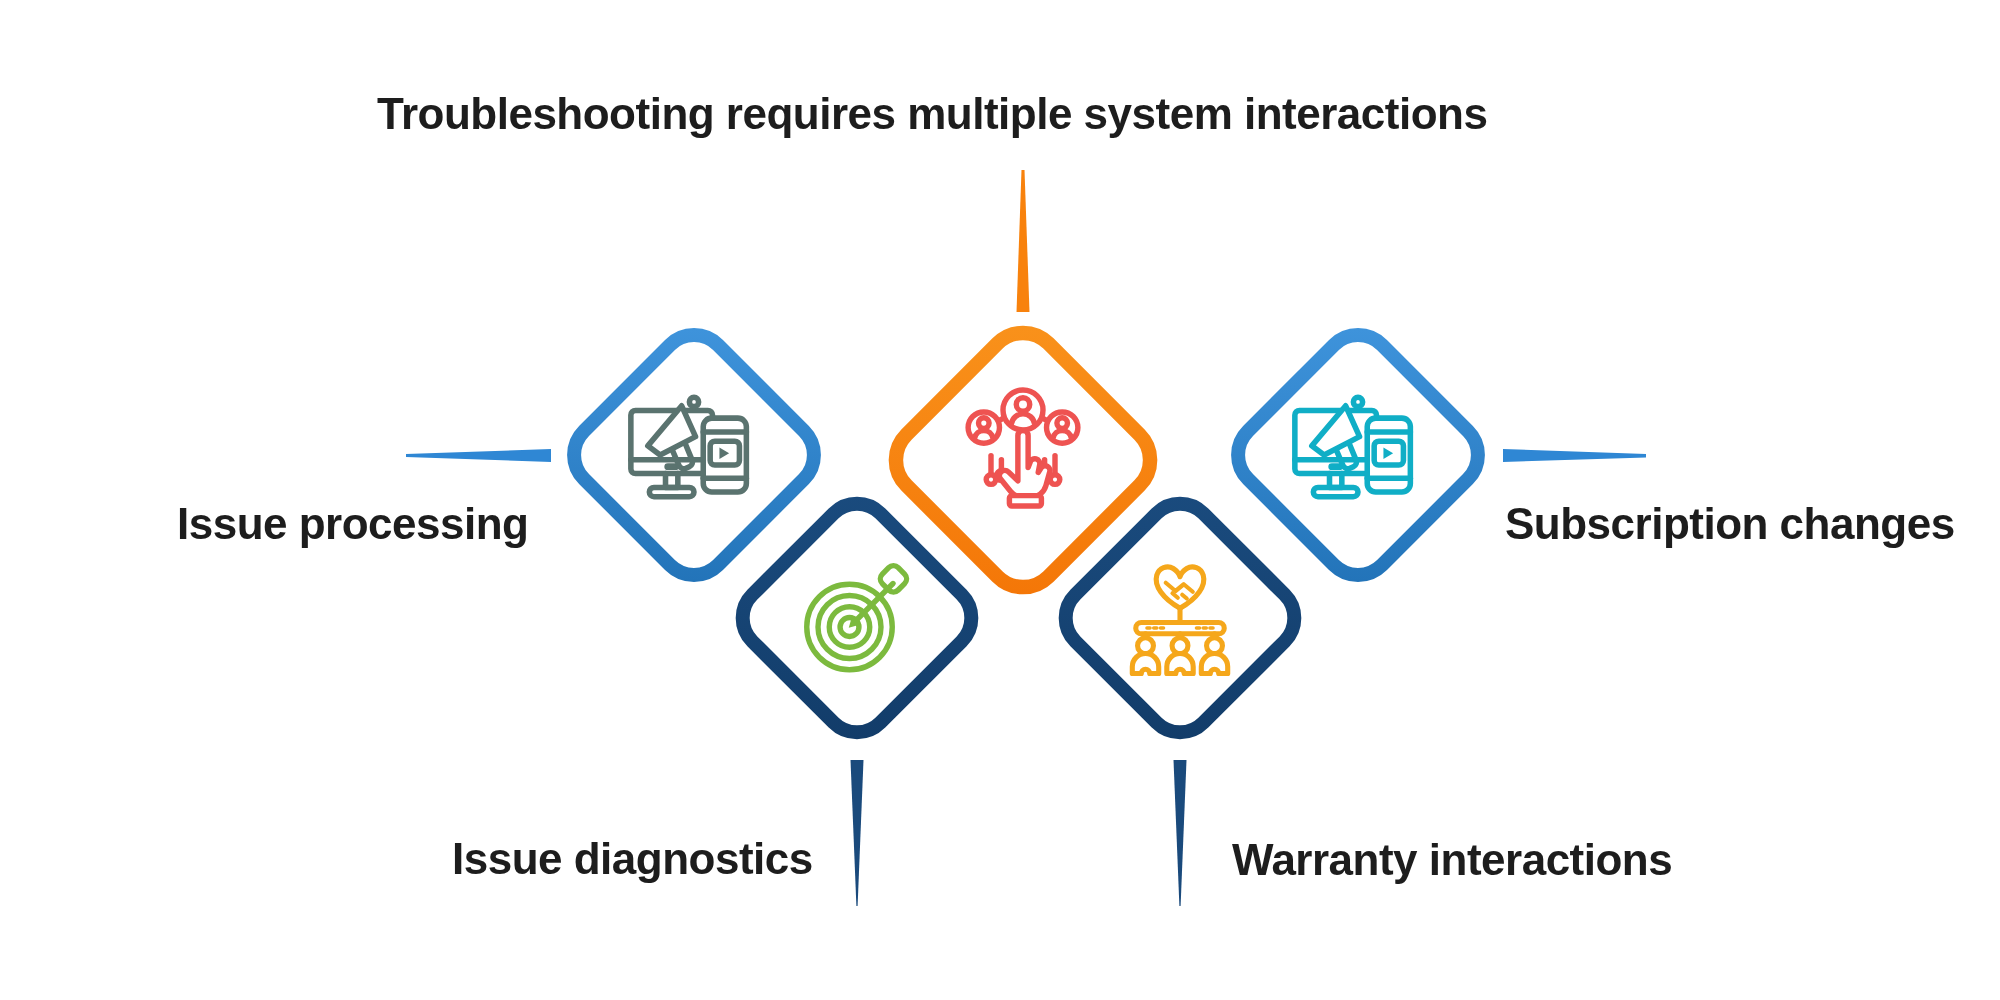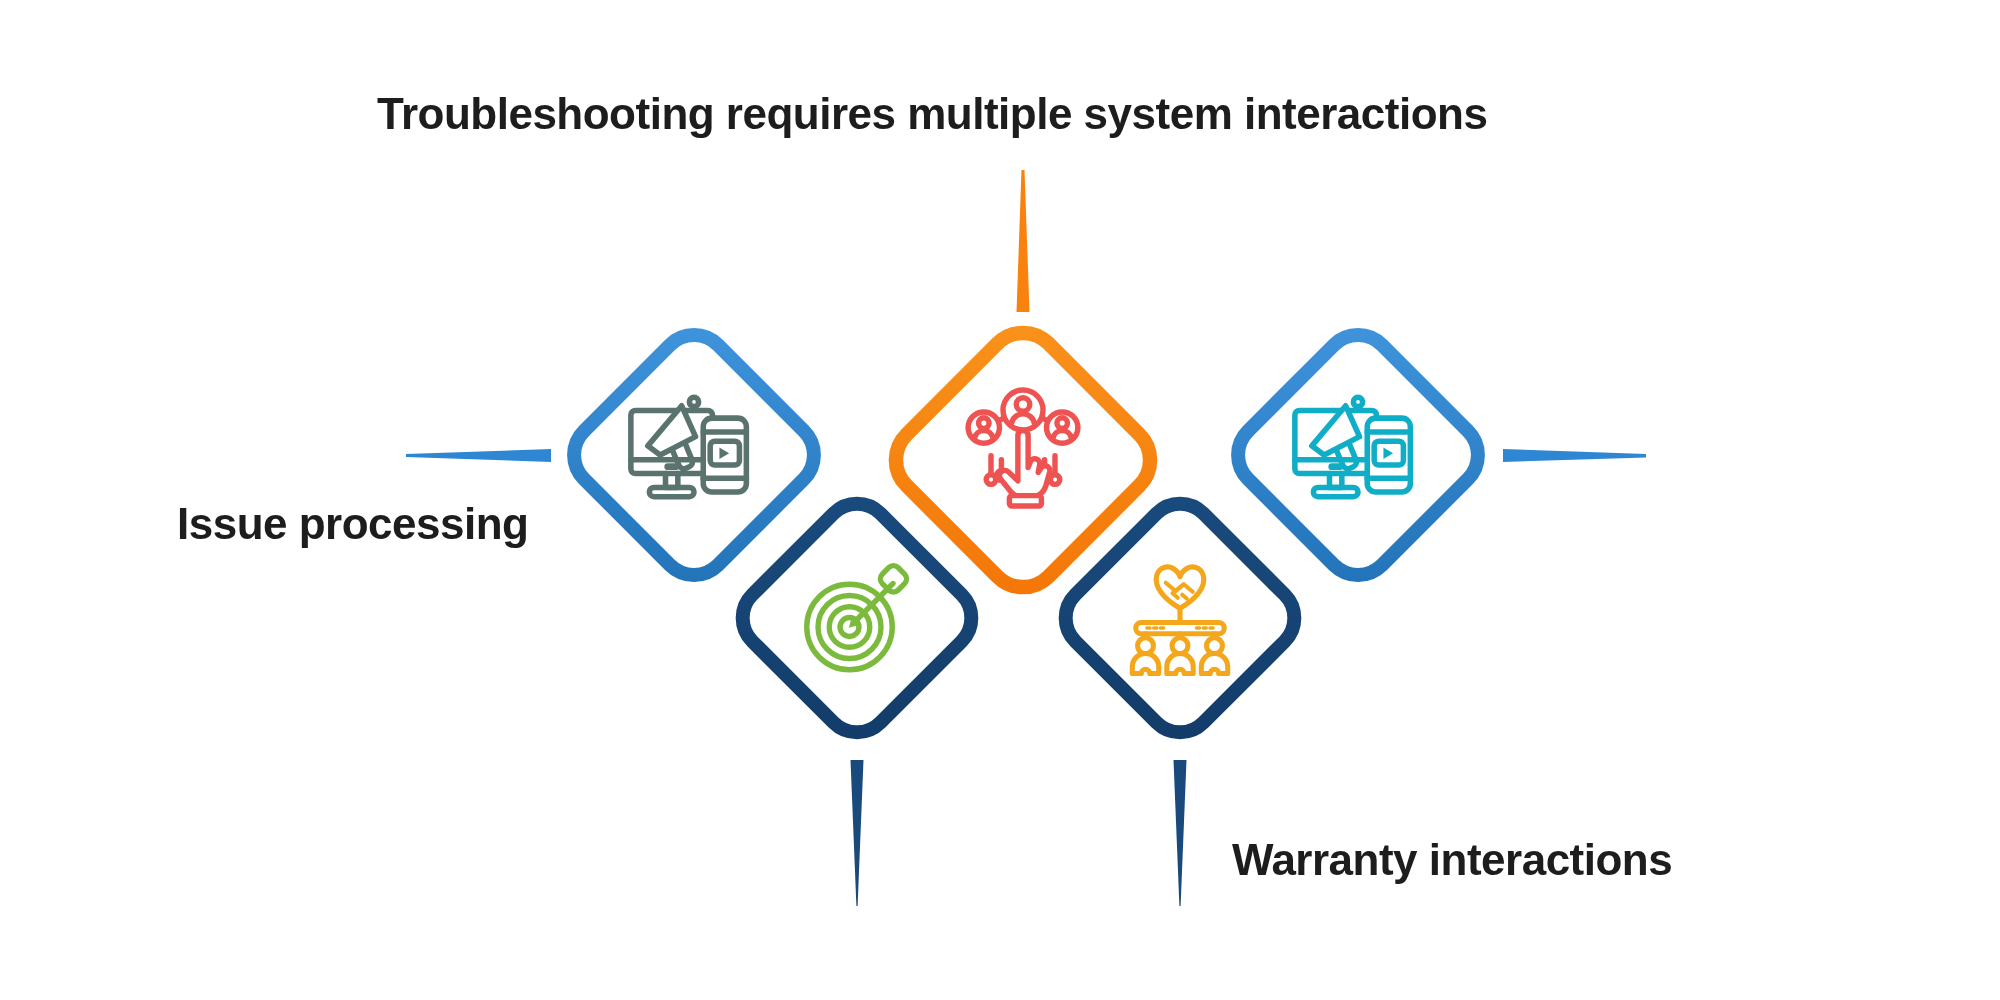--- a/index.html
+++ b/index.html
@@ -146,15 +146,17 @@
     <path d="M36 49 l4.3 9.9 a3.4 3.4 0 0 0 4.5 1.7 l2.2 -1 a3.4 3.4 0 0 0 1.7 -4.5 L44.5 45"></path>
     <rect x="56" y="28" width="28" height="48" rx="5.5" fill="#fff"></rect>
     <line x1="56" y1="37" x2="84" y2="37"></line>
     <line x1="56" y1="67" x2="84" y2="67"></line>
     <rect x="60.5" y="43" width="19" height="15.5" rx="3"></rect>
     <path d="M66.5 47 v7.5 l6.3 -3.75 Z" fill="currentColor" stroke="none"></path>
   </svg>
 
   <div class="node-label" style="left:353px; top:92px;">Troubleshooting requires multiple system interactions</div>
   <div class="node-label" style="left:153px; top:502px;">Issue processing</div>
+  <div class="node-label" style="left:1481px; top:502px;">Subscription changes</div>
+  <div class="node-label" style="left:428px; top:837px;">Issue diagnostics</div>
   <div class="node-label" style="left:1208px; top:838px;">Warranty interactions</div>
 
 </div>
 
 </body></html>

